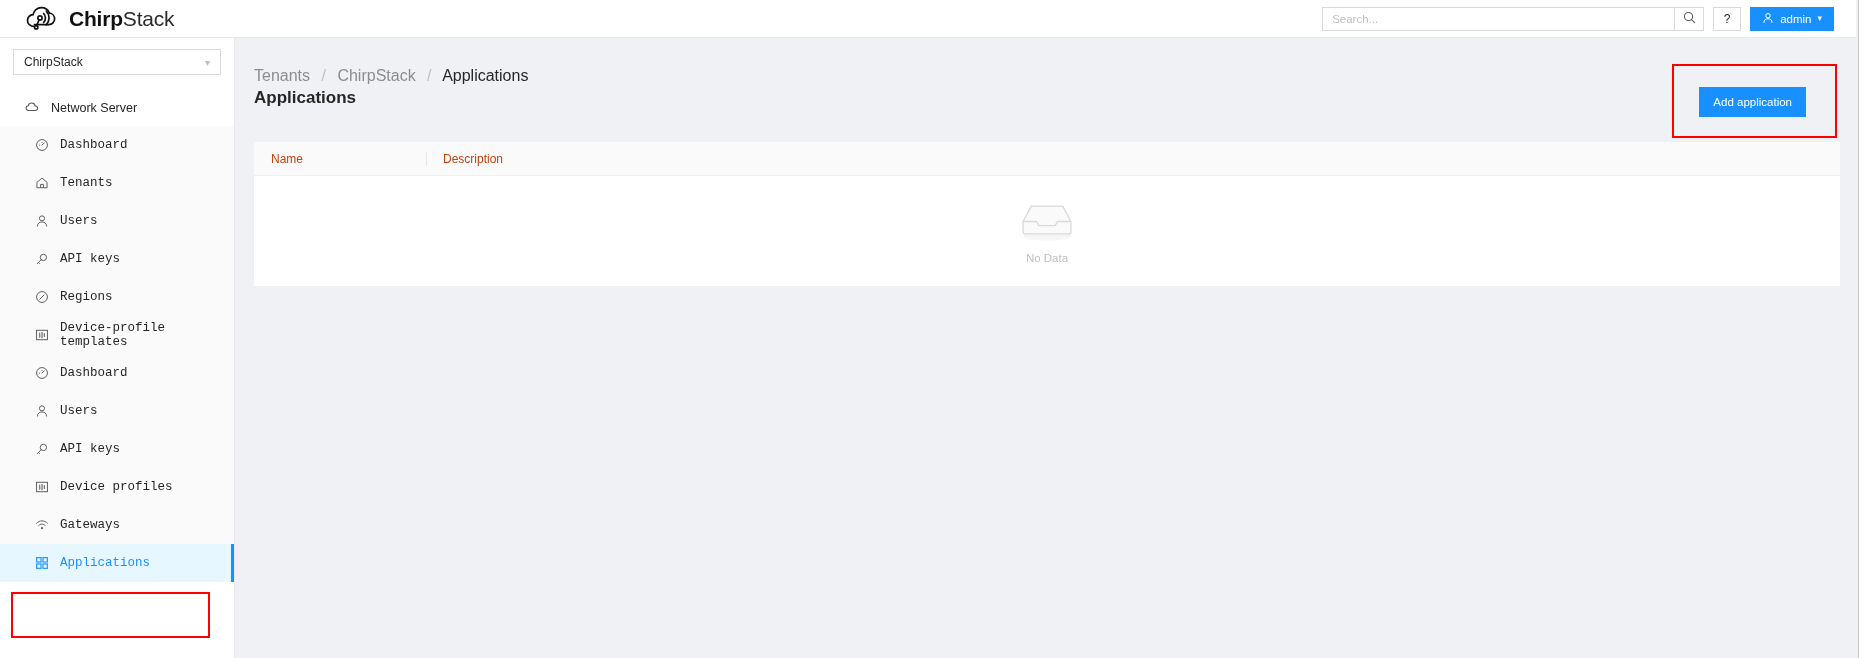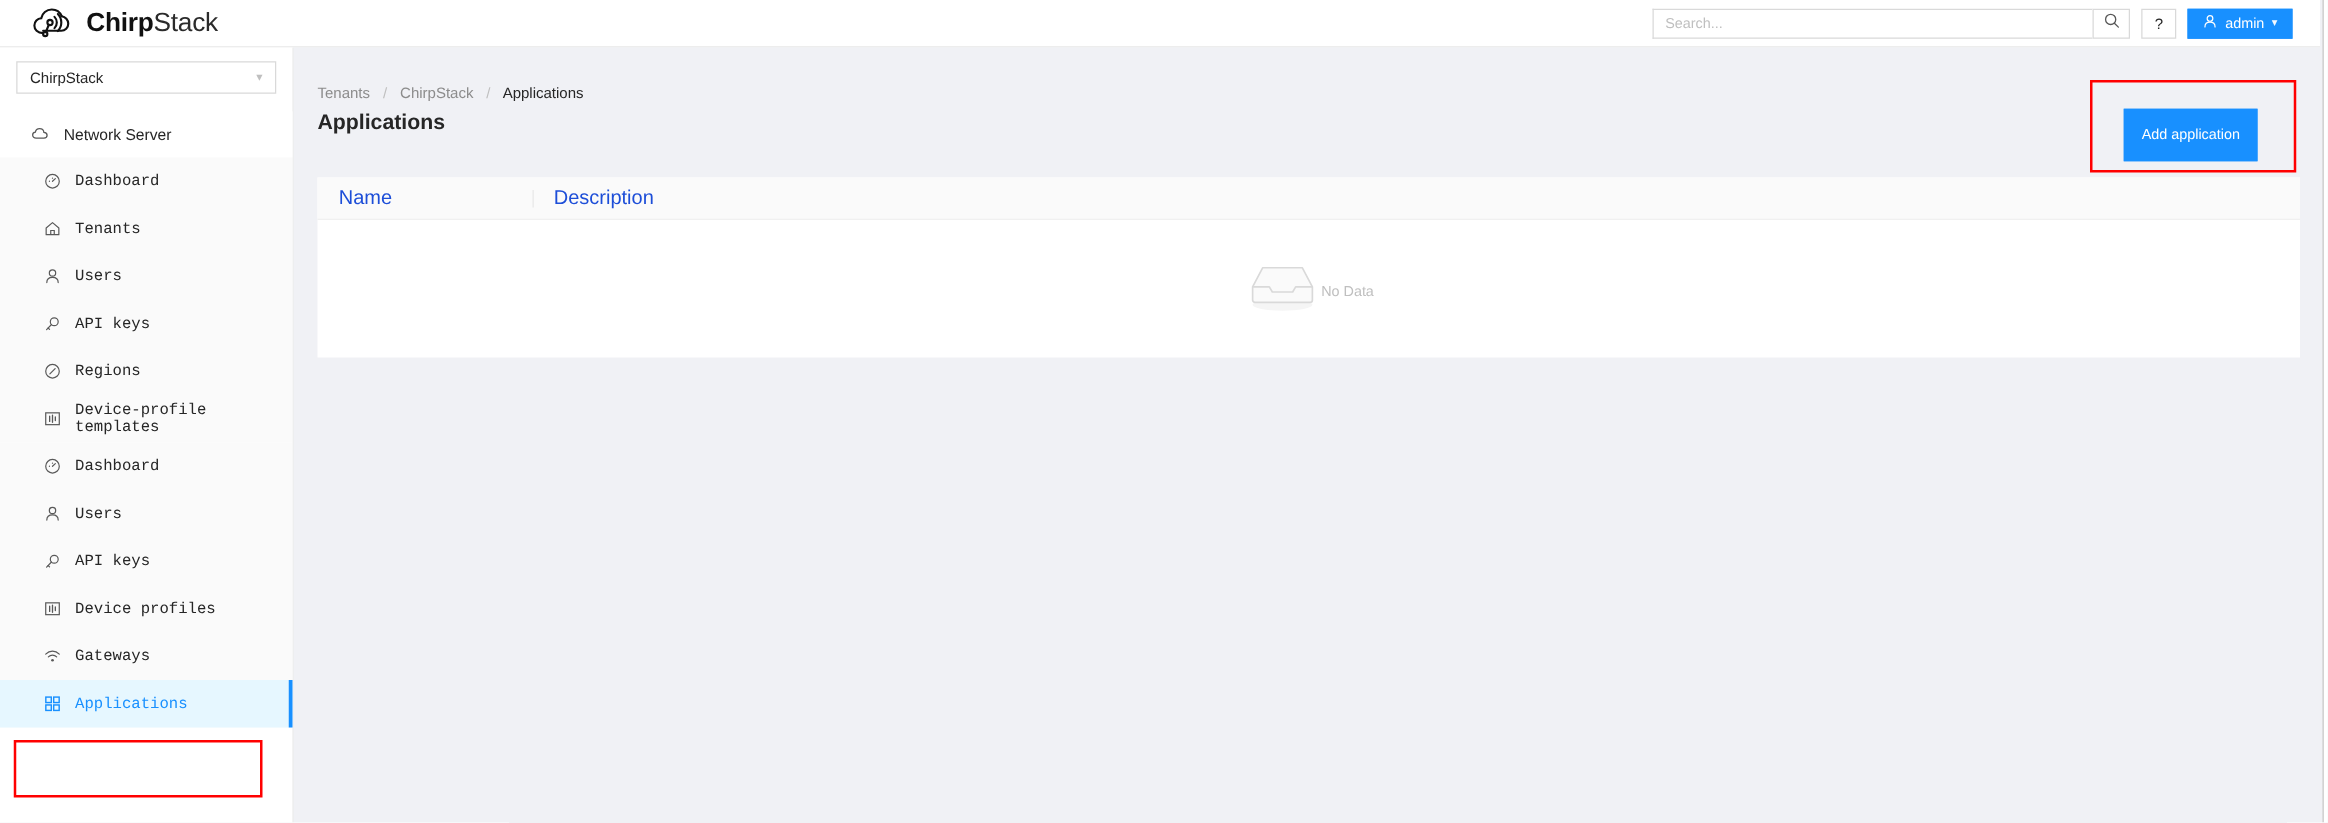--- a/index.html
+++ b/index.html
@@ -91,56 +91,56 @@
   .anno-sidebar { left: 11px; top: 592px; width: 199px; height: 46px; }
   .anno-addapp { left: 1672px; top: 64px; width: 165px; height: 74px; }
 
   
   .content {
     position: absolute; top: 38px; left: 235px; width: 1621px; height: 620px;
     background: #f0f1f5; overflow: hidden;
   }
   .breadcrumb {
     position: absolute; left: 19px; top: 29px;
-    font-size: 12px; color: #8c8c8c;
+    font-size: 16px; color: #8c8c8c;
   }
   .breadcrumb .sep { margin: 0 7px; color: #bfbfbf; }
   .breadcrumb .crumb { color: #8c8c8c; cursor: pointer; }
   .breadcrumb .crumb.current { color: #262626; cursor: default; }
   .page-title {
     position: absolute; left: 19px; top: 50px;
     font-size: 17px; font-weight: 700; color: #262626;
   }
   .add-btn {
     position: absolute; right: 50px; top: 49px;
-    height: 42px; background: #1890ff; border: 1px solid #1890ff; color: #fff;
+    height: 30px; background: #1890ff; border: 1px solid #1890ff; color: #fff;
     font-size: 11.5px; padding: 0 13px; display: flex; align-items: center;
     cursor: pointer;
   }
 
   .table-card {
     position: absolute; left: 19px; top: 104px; width: 1586px; height: 144px;
     background: #ffffff;
   }
   .thead {
     height: 34px; background: #fafafa; border-bottom: 1px solid #f0f0f0;
     display: flex; align-items: center;
   }
   .th {
-    font-size: 16px; color: #1d4ed8; font-weight: 400; position: relative;
+    font-size: 12px; color: #c2410c; font-weight: 400; position: relative;
     padding-left: 17px; height: 34px; display: flex; align-items: center;
   }
   .th-name { width: 172px; }
   .th-desc { flex: 1; }
   .th-desc::before {
     content: ""; position: absolute; left: 0; top: 10px; height: 14px;
     width: 1px; background: #e8e8e8;
   }
   .tbody {
-    height: 110px; display: flex; flex-direction: row;
+    height: 110px; display: flex; flex-direction: column;
     align-items: center; justify-content: center;
   }
   .empty-label { font-size: 11.5px; color: #bfbfbf; margin-top: 5px; }
 
   .win-edge {
     position: absolute; right: 3px; top: 0; width: 1px; height: 658px; background: #c8c8c8;
   }
   .win-right-fill {
     position: absolute; right: 0; top: 0; width: 3px; height: 658px; background: #ffffff;
   }

